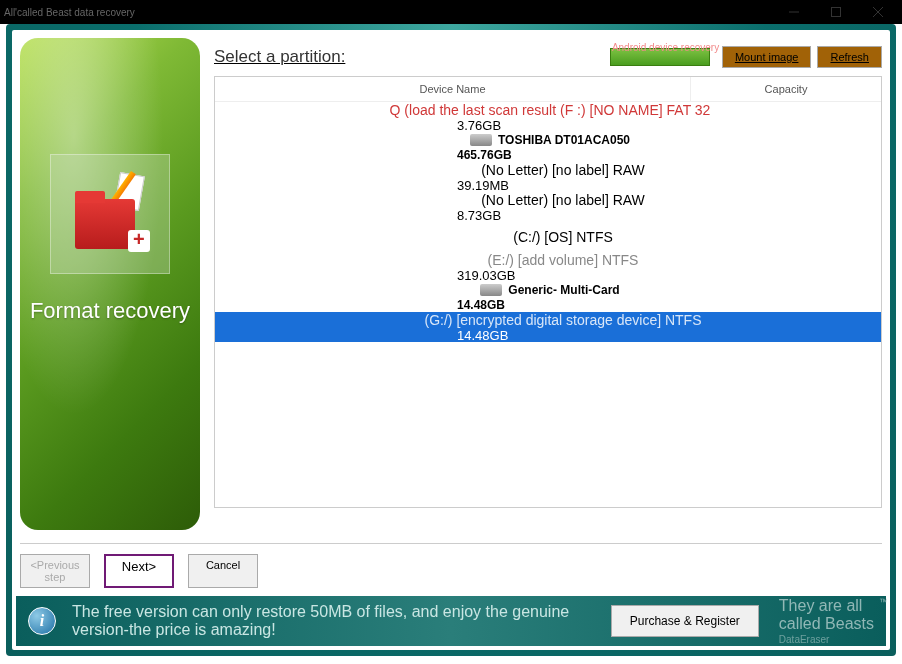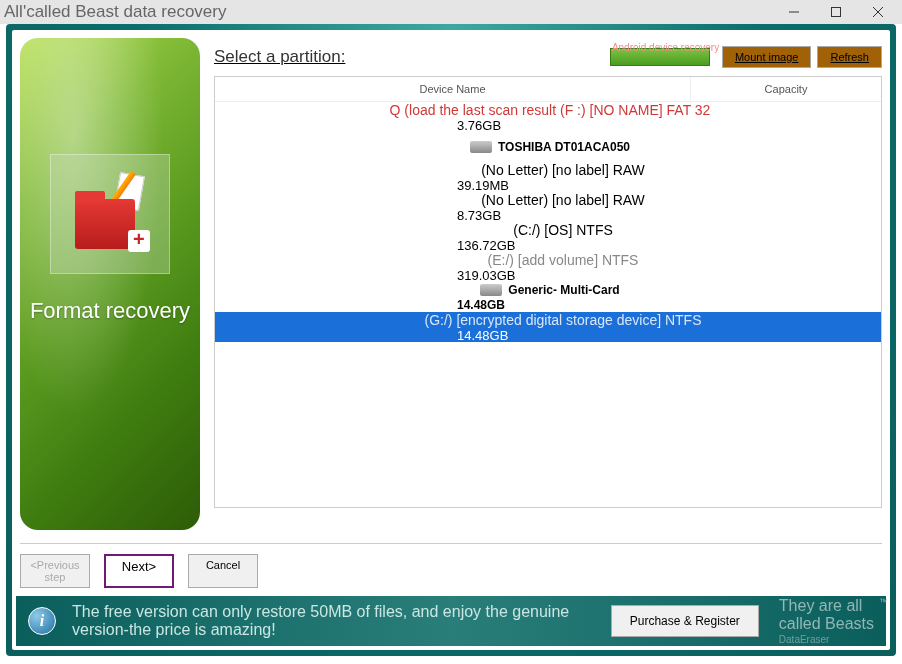--- a/index.html
+++ b/index.html
@@ -1,18 +1,18 @@
 <!DOCTYPE html>
 <html><head>
   <meta charset="utf-8">
   <style>
     * { box-sizing: border-box; margin: 0; padding: 0; font-family: Arial, sans-serif; }
     body { width: 902px; height: 664px; background: #fff; overflow: hidden; }
     
-    .titlebar { height: 24px; background: #e5e5e5; display: flex; align-items: center; padding: 0 4px; font-size: 17px; color: #666; }
+    .titlebar { height: 24px; background: #000000; display: flex; align-items: center; padding: 0 4px; font-size: 10px; color: #666; }
     .titlebar-title { flex: 1; }
     .win-controls { display: flex; gap: 18px; padding-right: 8px; }
     .win-btn { width: 24px; height: 20px; display: flex; align-items: center; justify-content: center; cursor: pointer; font-size: 12px; }
     
     .app-frame { margin: 0 6px 8px 6px; height: 632px; background: radial-gradient(ellipse at top, #3ea8a0 0%, #0a6e6c 50%, #0a5e5c 100%); border-radius: 4px; padding: 6px; }
     .app-inner { background: #fff; width: 100%; height: 100%; border-radius: 2px; display: flex; flex-direction: column; }
     
     .main-content { display: flex; padding: 8px 8px 0 8px; gap: 14px; flex: 1; }
     
     .sidebar {
@@ -135,32 +135,32 @@
           <div class="table-body">
             <div class="row">
               <div class="rname scan-result">Q (load the last scan result (F :) [NO NAME] FAT 32</div>
               <div class="rcap">3.76GB</div>
             </div>
             <div class="row disk-row">
               <div class="rname">
                   <span class="disk-icon"></span>
                   <span>TOSHIBA DT01ACA050</span>
                 </div>
+              <div class="rcap">465.76GB</div>
             </div>
             <div class="row part-row">
               <div class="rname">(No Letter) [no label] RAW</div>
               <div class="rcap">39.19MB</div>
             </div>
             <div class="row part-row">
               <div class="rname">(No Letter) [no label] RAW</div>
               <div class="rcap">8.73GB</div>
             </div>
             <div class="row part-row">
               <div class="rname">(C:/) [OS] NTFS</div>
-              <div class="rcap">136.72GB</div>
             </div>
             <div class="row part-row">
               <div class="rname faded">(E:/) [add volume] NTFS</div>
               <div class="rcap">319.03GB</div>
             </div>
             <div class="row disk-row">
               <div class="rname">
                   <span class="disk-icon"></span>
                   <span>Generic- Multi-Card</span>
                 </div>

